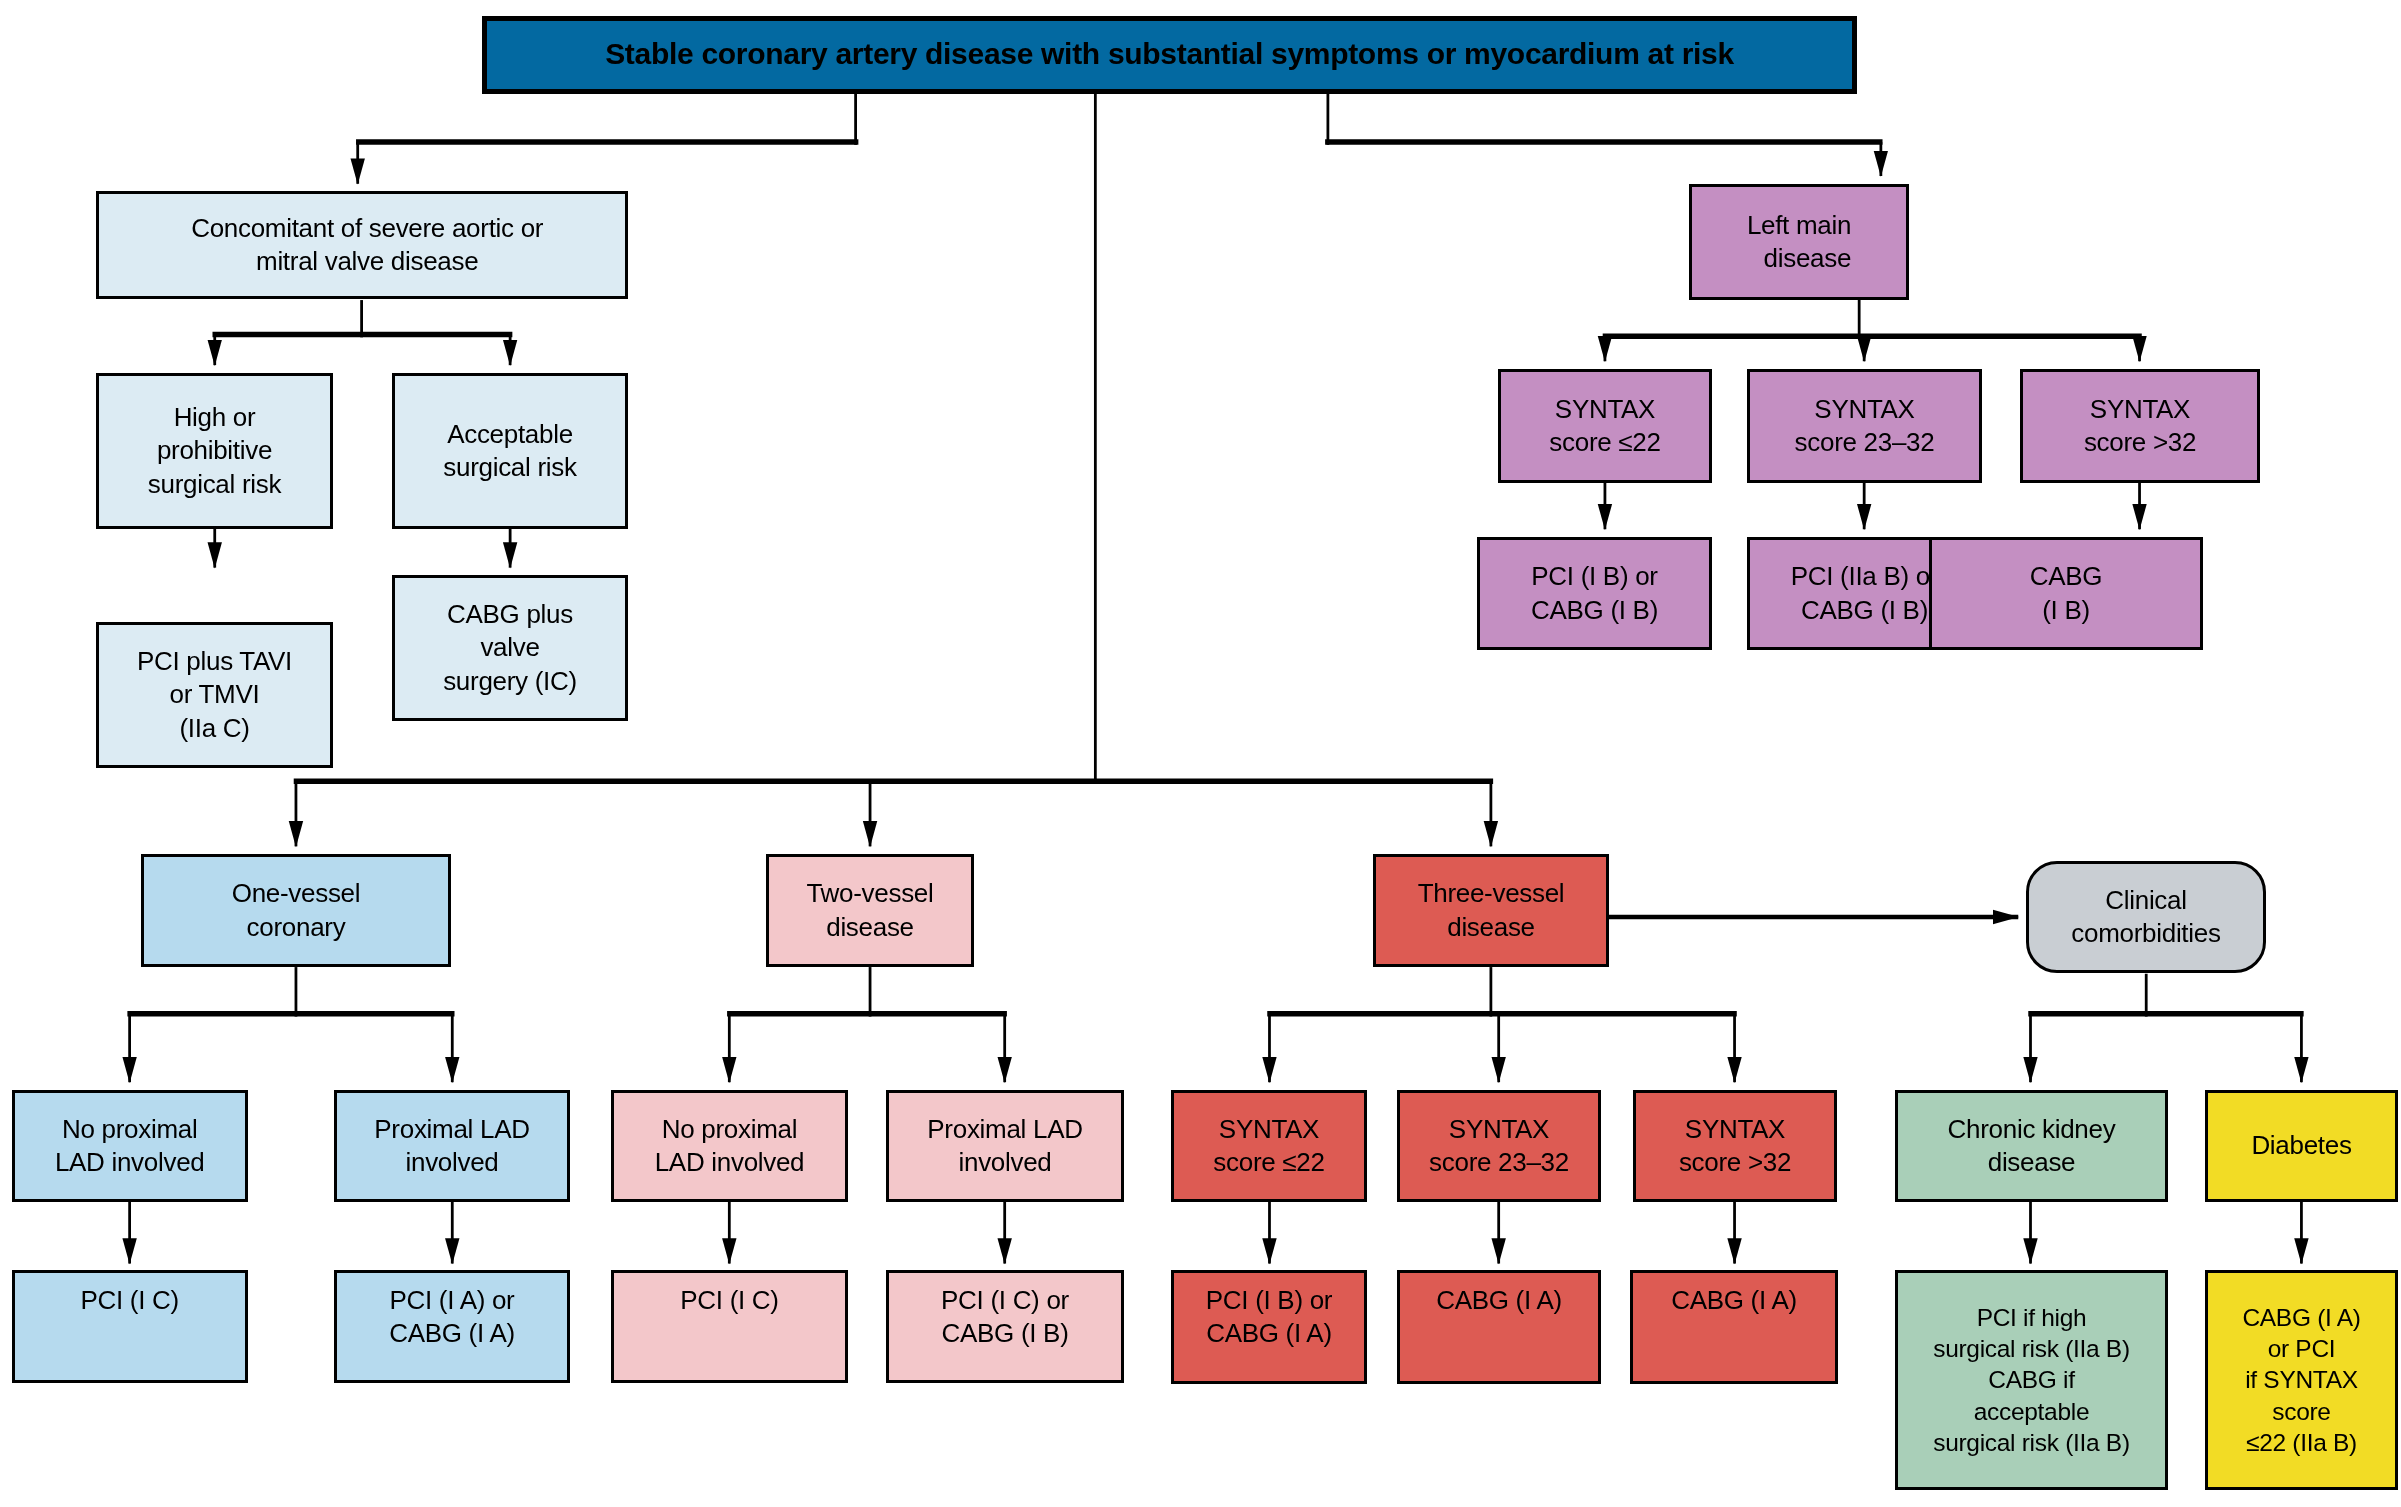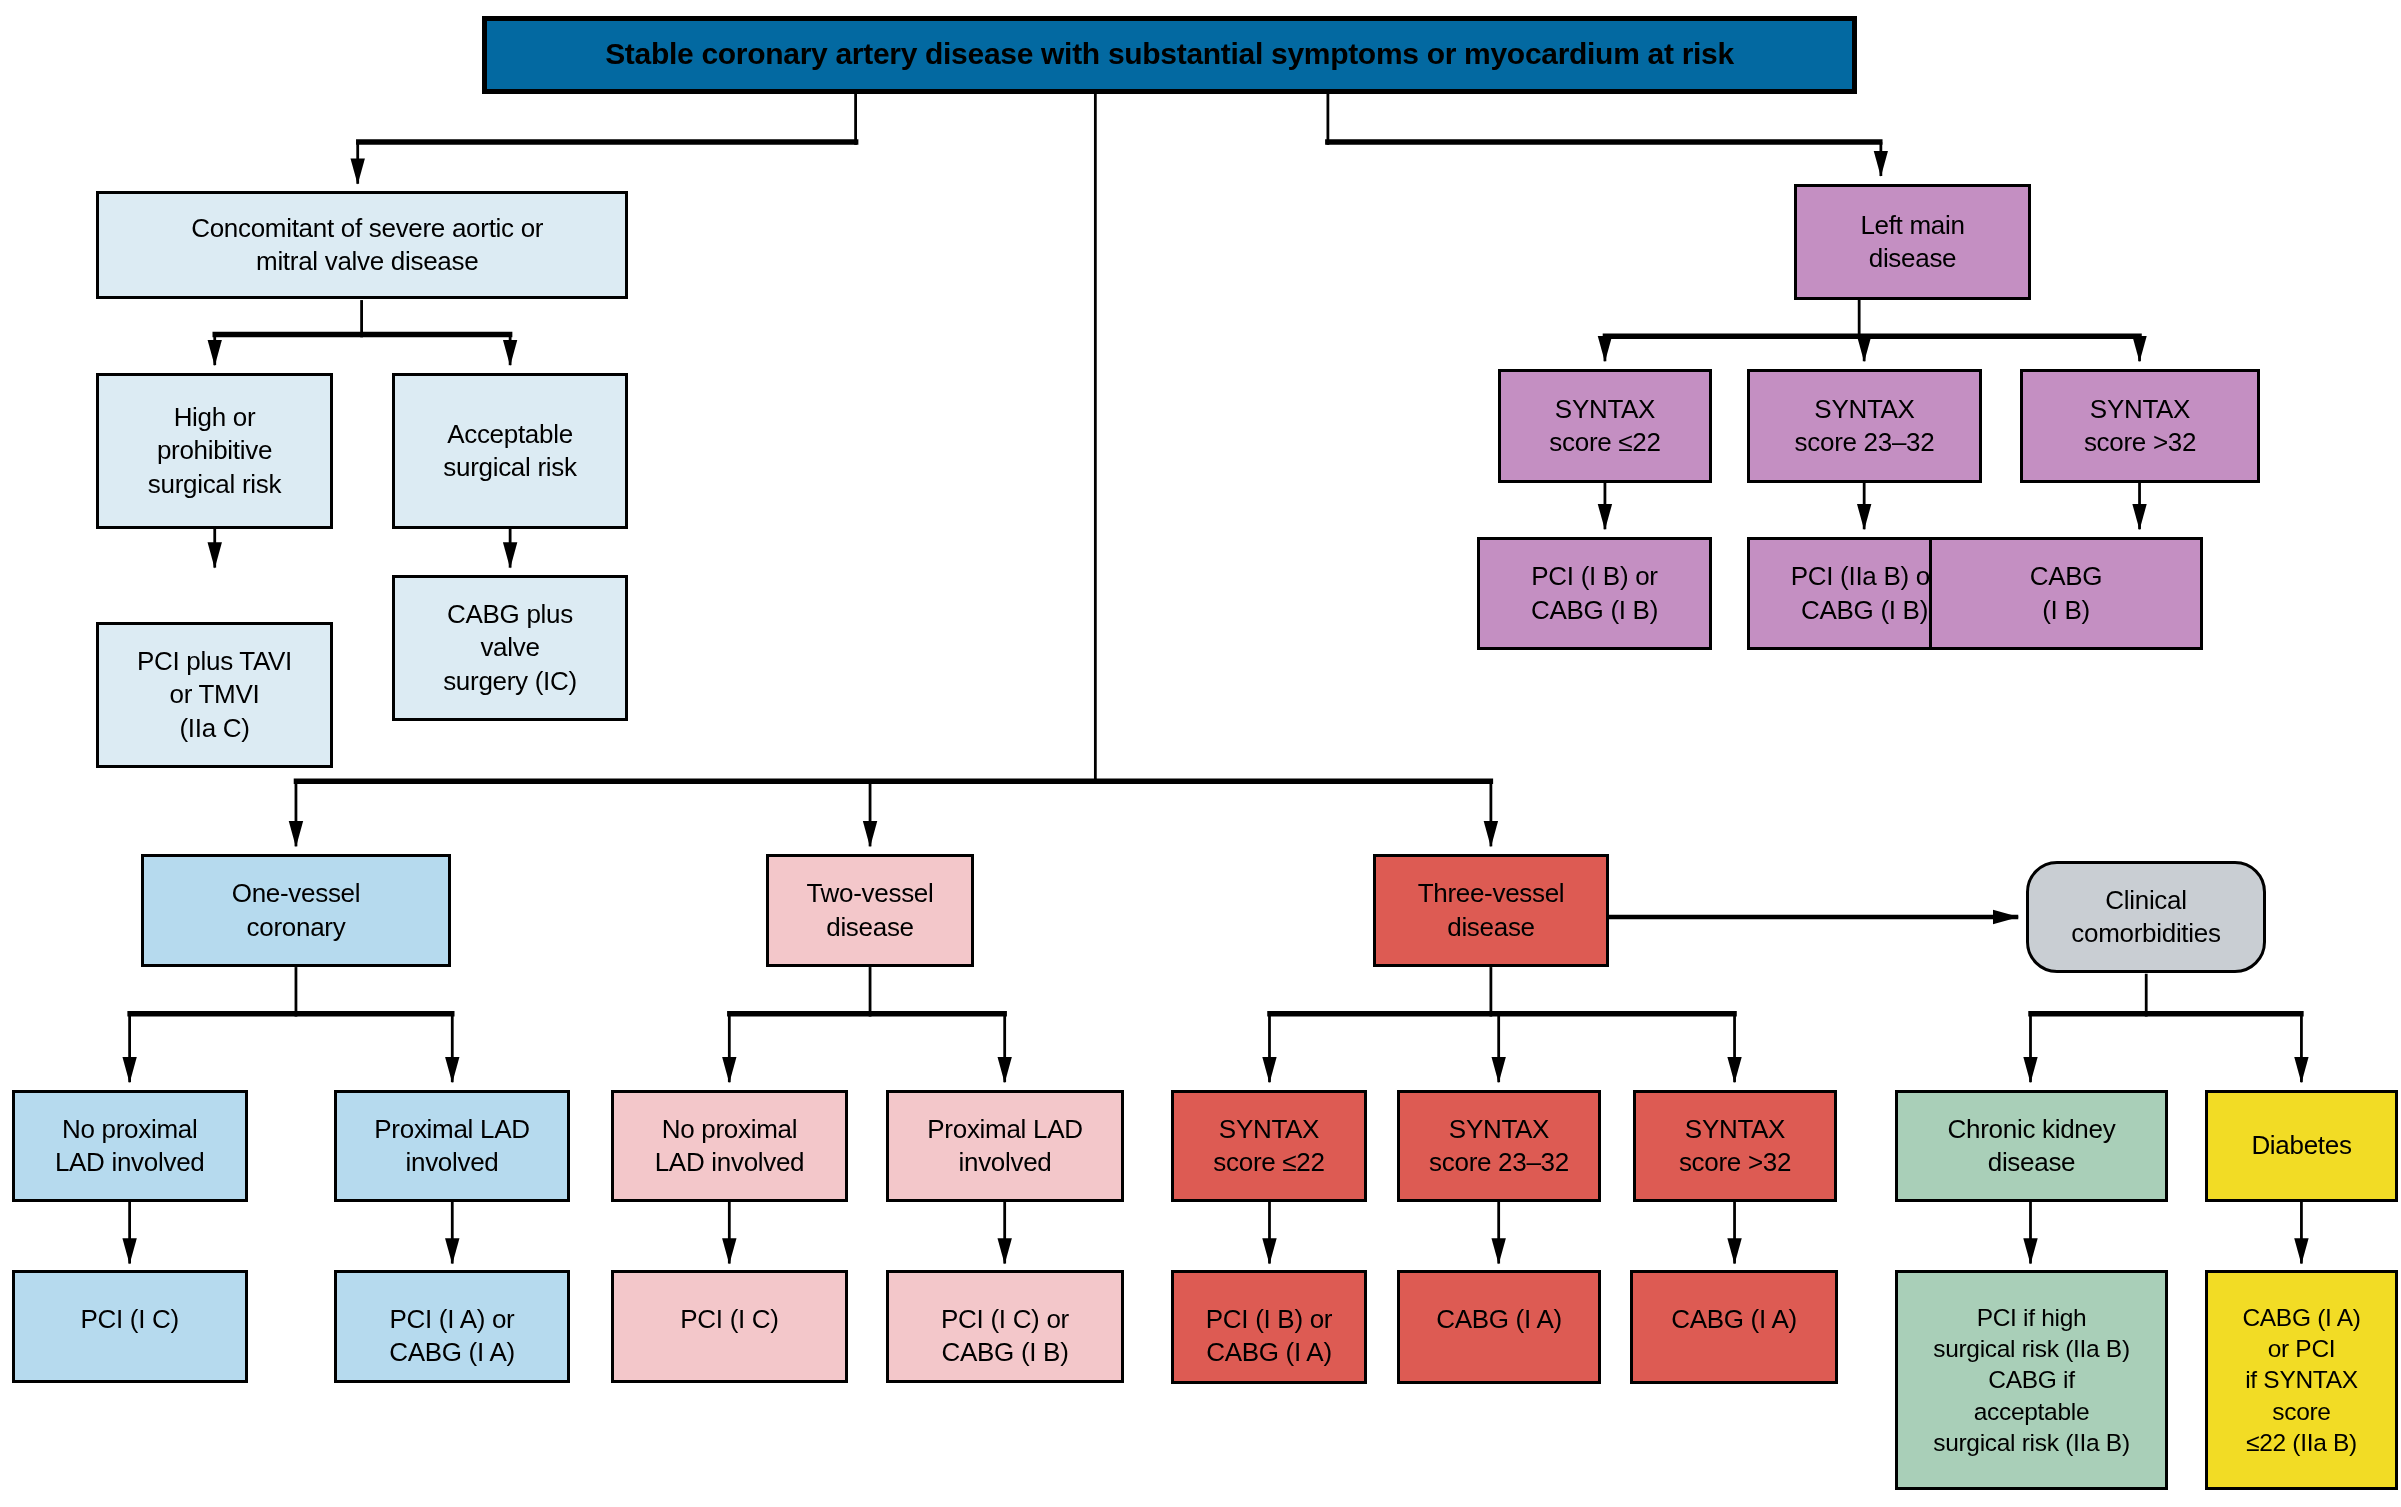--- a/index.html
+++ b/index.html
@@ -14,21 +14,21 @@
     position:absolute;box-sizing:border-box;
     border:3.3px solid #000;
     display:flex;align-items:center;justify-content:center;
     text-align:center;white-space:pre-line;
     font-size:26px;line-height:1.28;letter-spacing:-0.3px;color:#000;
     padding:3.3px 5.6px;
   }
   .title{
     font-weight:700;font-size:30px;border-width:5px;background:#0369a1;
   }
-  .top{align-items:flex-start;padding-top:30px;}
+  .top{align-items:flex-start;padding-top:11px;}
   .small{font-size:24.5px;}
   .c-lightblue{background:#dcebf3;}
   .c-blue{background:#b6daee;}
   .c-pink{background:#f3c7ca;}
   .c-red{background:#dd5b53;}
   .c-purple{background:#c48fc2;}
   .c-gray{background:#c9ced3;}
   .c-green{background:#a9cfb8;}
   .c-yellow{background:#f2dc25;}
 </style>
@@ -122,21 +122,21 @@
 surgical risk</div>
   <div class="node c-lightblue" style="left:392px;top:373px;width:236px;height:156px;">Acceptable
 surgical risk</div>
   <div class="node c-lightblue" style="left:96px;top:575px;width:237px;height:146px;margin-top:47px;">PCI plus TAVI
 or TMVI
 (IIa C)</div>
   <div class="node c-lightblue" style="left:392px;top:575px;width:236px;height:146px;">CABG plus
 valve
 surgery (IC)</div>
 
-  <div class="node c-purple" style="left:1794px;top:184px;width:237px;height:116px;">Left main
+  <div class="node c-purple" style="left:1689px;top:184px;width:220px;height:116px;text-align:right;">Left main
 disease</div>
   <div class="node c-purple" style="left:1498px;top:369px;width:214px;height:114px;">SYNTAX
 score ≤22</div>
   <div class="node c-purple" style="left:1747px;top:369px;width:235px;height:114px;">SYNTAX
 score 23–32</div>
   <div class="node c-purple" style="left:2020px;top:369px;width:240px;height:114px;">SYNTAX
 score &gt;32</div>
   <div class="node c-purple" style="left:1477px;top:537px;width:235px;height:113px;">PCI (I B) or
 CABG (I B)</div>
   <div class="node c-purple" style="left:1747px;top:537px;width:235px;height:113px;">PCI (IIa B) or

